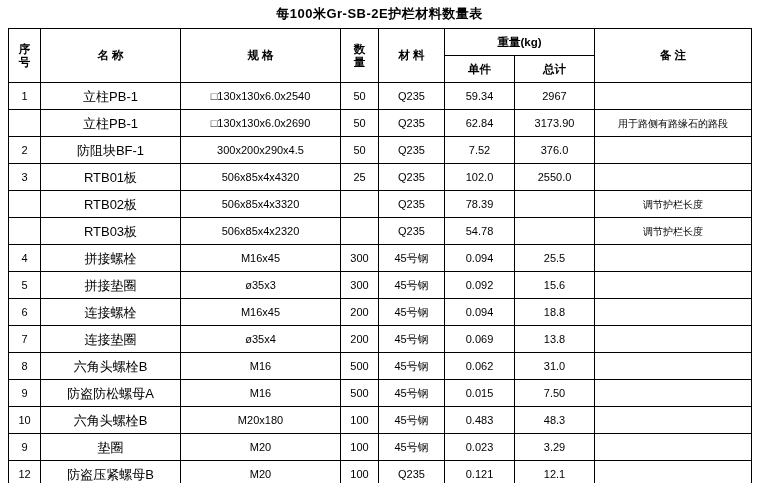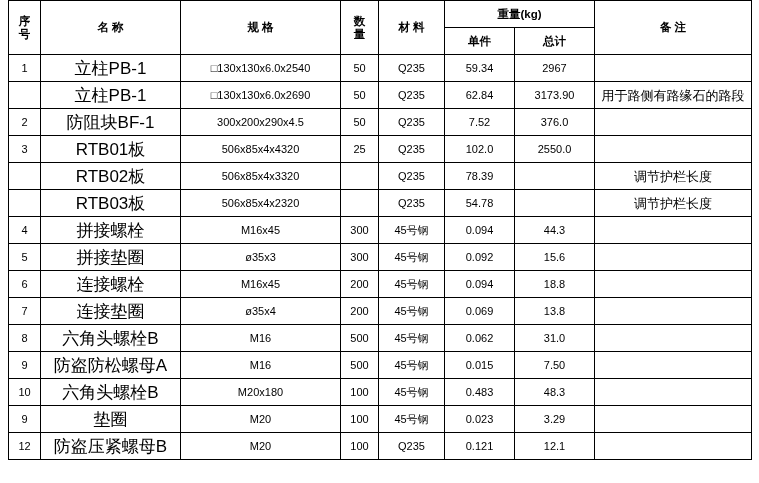--- a/index.html
+++ b/index.html
@@ -55,30 +55,31 @@
   }
   .c-seq   { width: 32px; }
   .c-name  { width: 140px; }
   .c-spec  { width: 160px; }
   .c-qty   { width: 38px; }
   .c-mat   { width: 66px; }
   .c-unit  { width: 70px; }
   .c-total { width: 80px; }
   .c-note  { width: 157px; }
 
-  .cell-name { font-weight: bold; font-size: 17px; }
-  .cell-note { font-weight: bold; font-size: 13px; }
+  .cell-name { font-weight: bold; font-size: 13px; }
+  .cell-note { font-weight: bold; font-size: 10px; }
   .two-line { line-height: 12px; }
   .hdr-tall { height: 22px; margin-left: 9px; }
 </style>
 </head>
 <body>
 
 <div class="page">
 
+  <div class="doc-title">每100米Gr-SB-2E护栏材料数量表</div>
 
   <div class="table-wrap">
     <table class="mat">
       <colgroup>
         <col class="c-seq">
         <col class="c-name">
         <col class="c-spec">
         <col class="c-qty">
         <col class="c-mat">
         <col class="c-unit">
@@ -167,21 +168,21 @@
           <td></td>
           <td class="cell-note">调节护栏长度</td>
         </tr>
         <tr>
           <td>4</td>
           <td class="cell-name">拼接螺栓</td>
           <td>M16x45</td>
           <td>300</td>
           <td>45号钢</td>
           <td>0.094</td>
-          <td>44.3</td>
+          <td>25.5</td>
           <td class="cell-note"></td>
         </tr>
         <tr>
           <td>5</td>
           <td class="cell-name">拼接垫圈</td>
           <td>ø35x3</td>
           <td>300</td>
           <td>45号钢</td>
           <td>0.092</td>
           <td>15.6</td>

